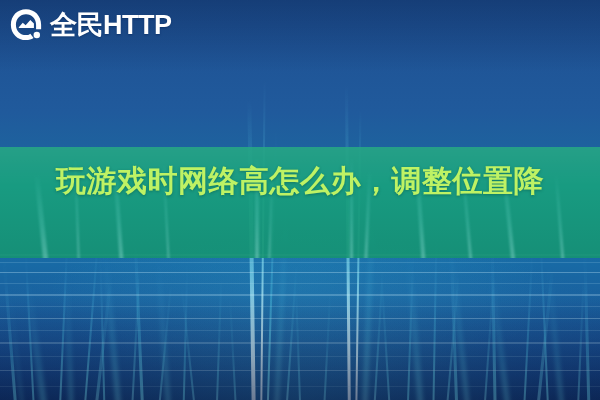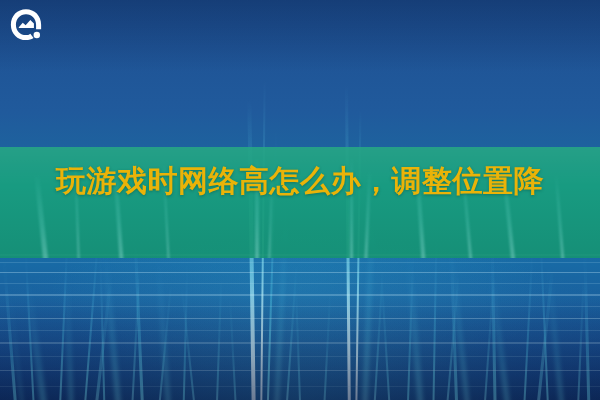--- a/index.html
+++ b/index.html
@@ -158,21 +158,21 @@
     text-shadow: 0 1px 2px rgba(0,30,80,0.45);
   }
 
   
   .title {
     position: absolute;
     left: 0; right: 0;
     top: 160px;
     z-index: 20;
     text-align: center;
-    color: #eab308;
+    color: #bef264;
     font-size: 30px;
     font-weight: bold;
     line-height: 42px;
     letter-spacing: 0.5px;
     padding: 0 2px;
     box-sizing: border-box;
     text-shadow: 0 1px 3px rgba(0,50,40,0.35);
   }
   .title-line { display: block; white-space: nowrap; }
 </style>
@@ -284,19 +284,20 @@
                C92 24 74 6 50 6 Z" fill="#ffffff"></path>
       <path d="M30 56
                L41 44
                L49 51
                L62 36
                L72 46
                L72 58
                L30 58 Z" fill="#ffffff"></path>
       <circle cx="80" cy="78" r="9" fill="#ffffff"></circle>
     </svg>
+    <span class="wordmark">全民HTTP</span>
   </div>
 
   <div class="title">
     <span class="title-line">玩游戏时网络高怎么办，调整位置降</span>
   </div>
 
 </div>
 
 </body></html>

